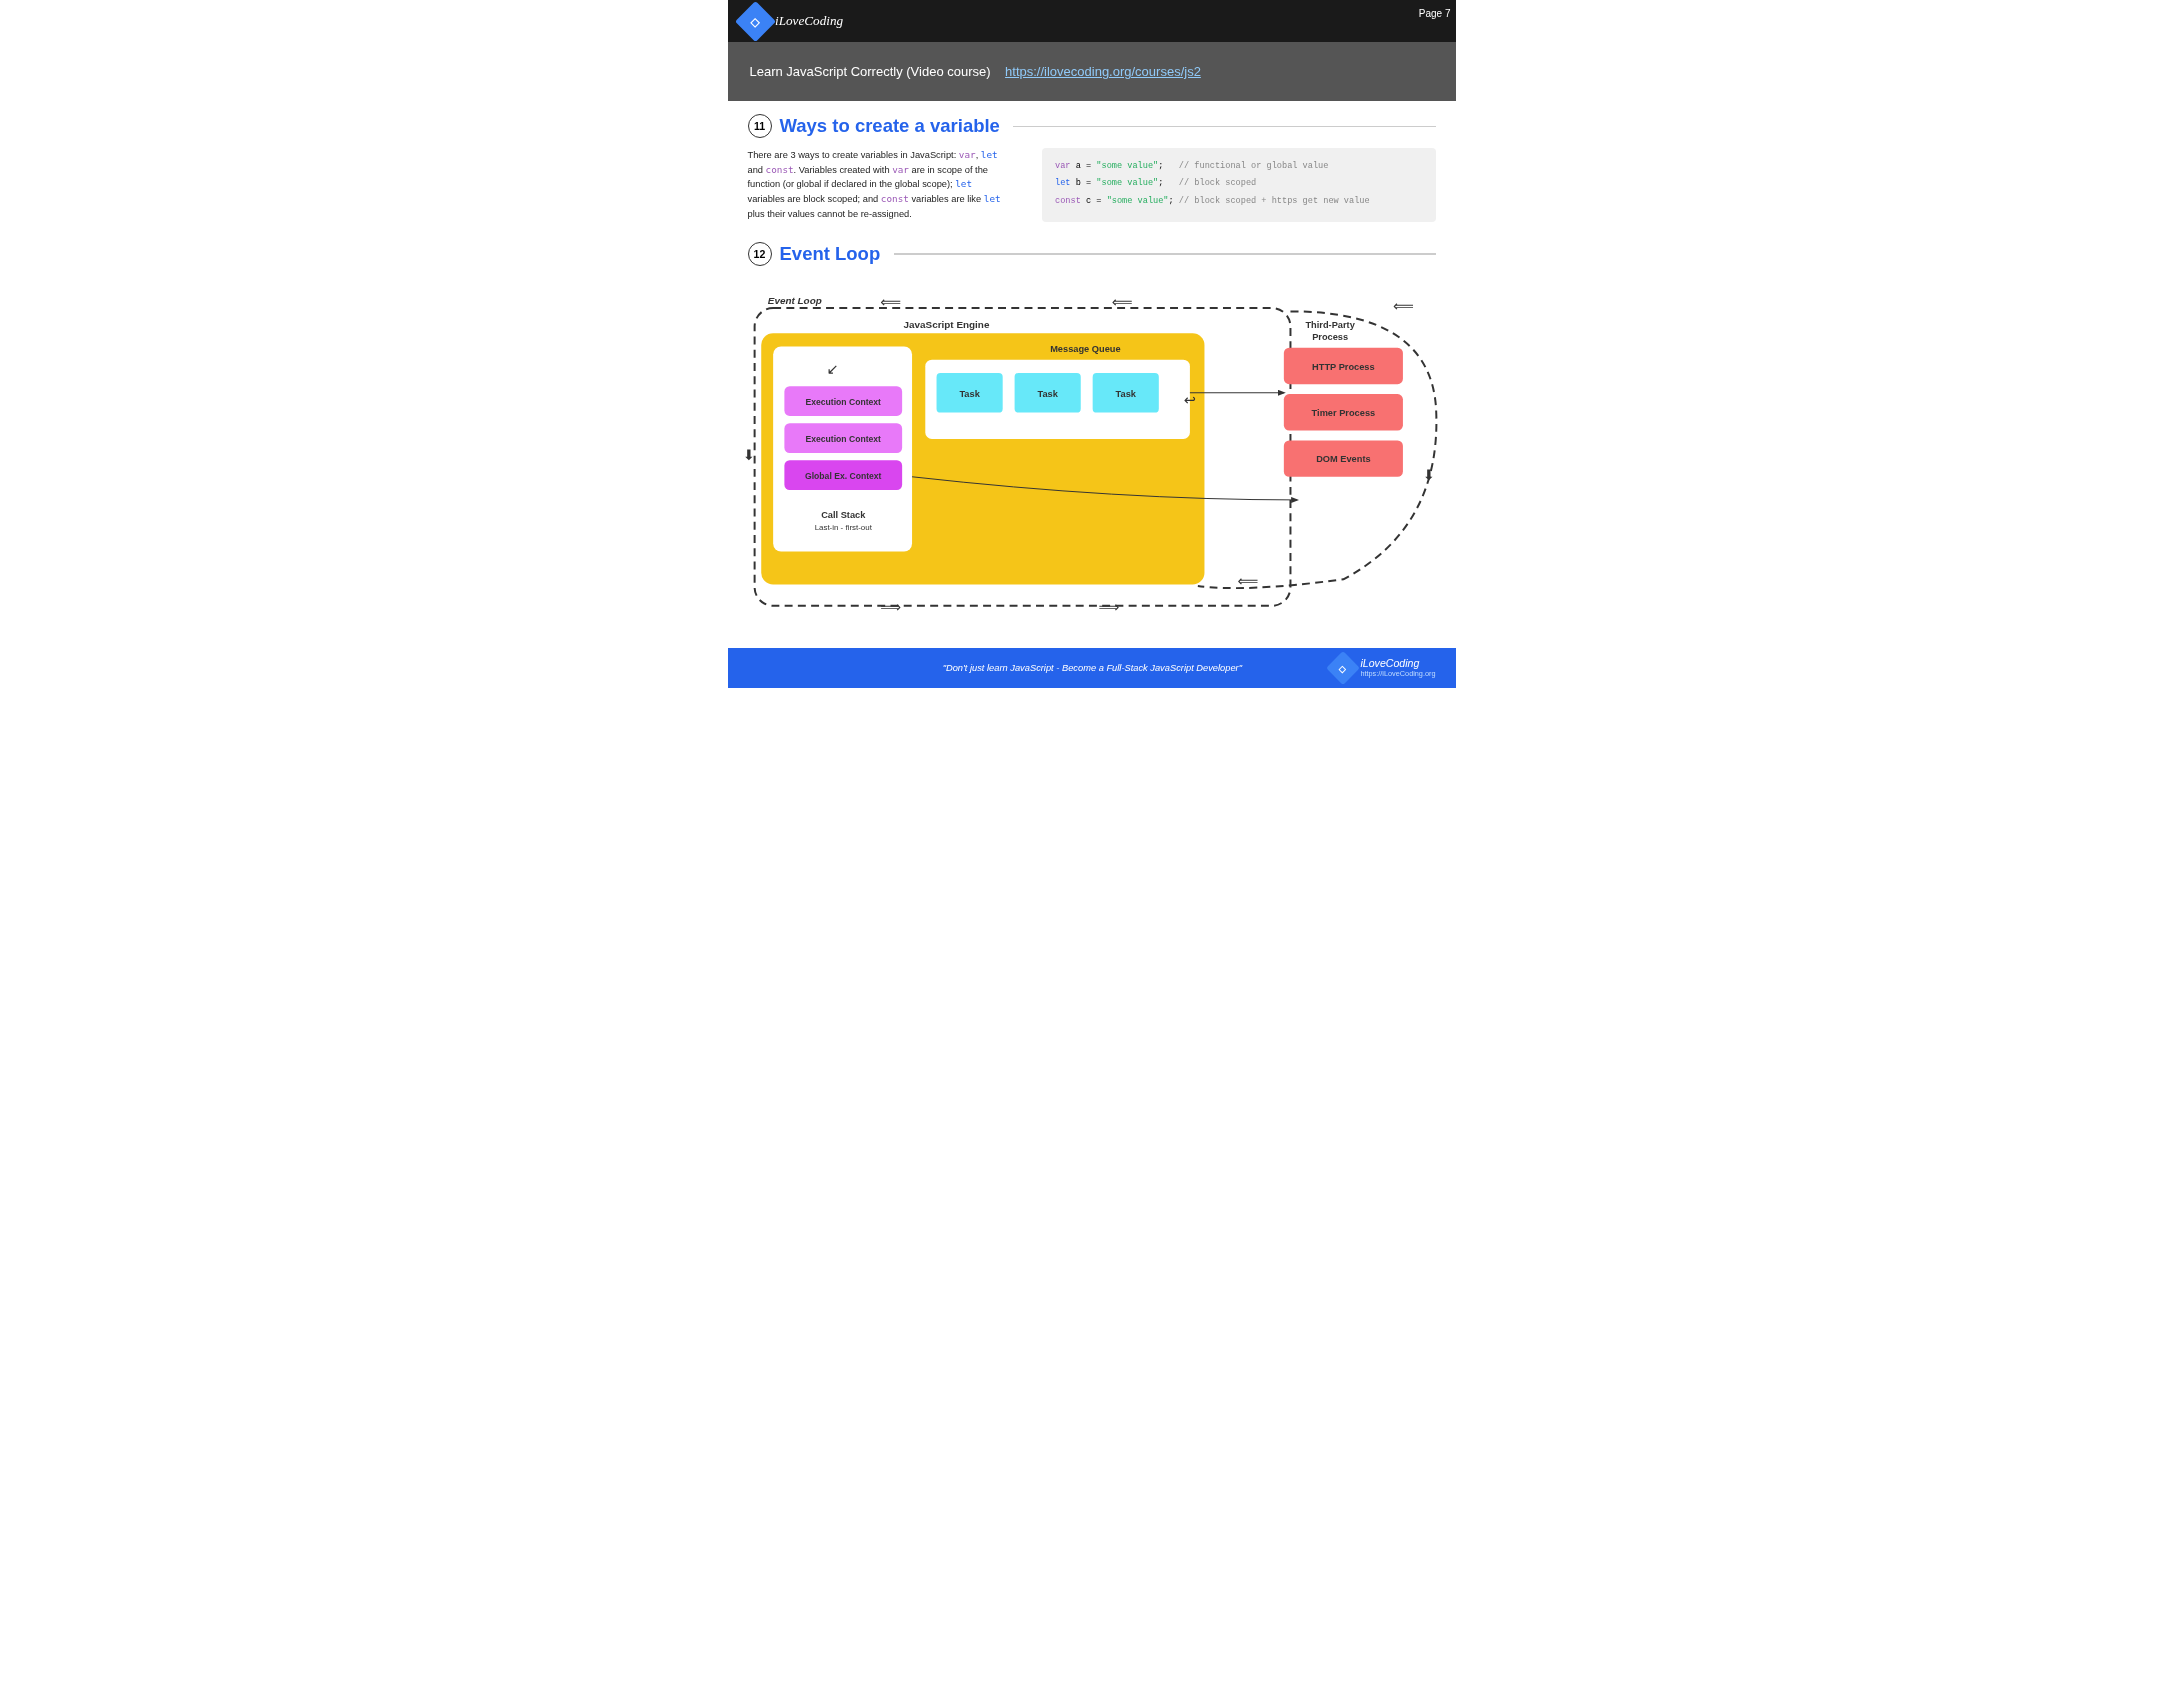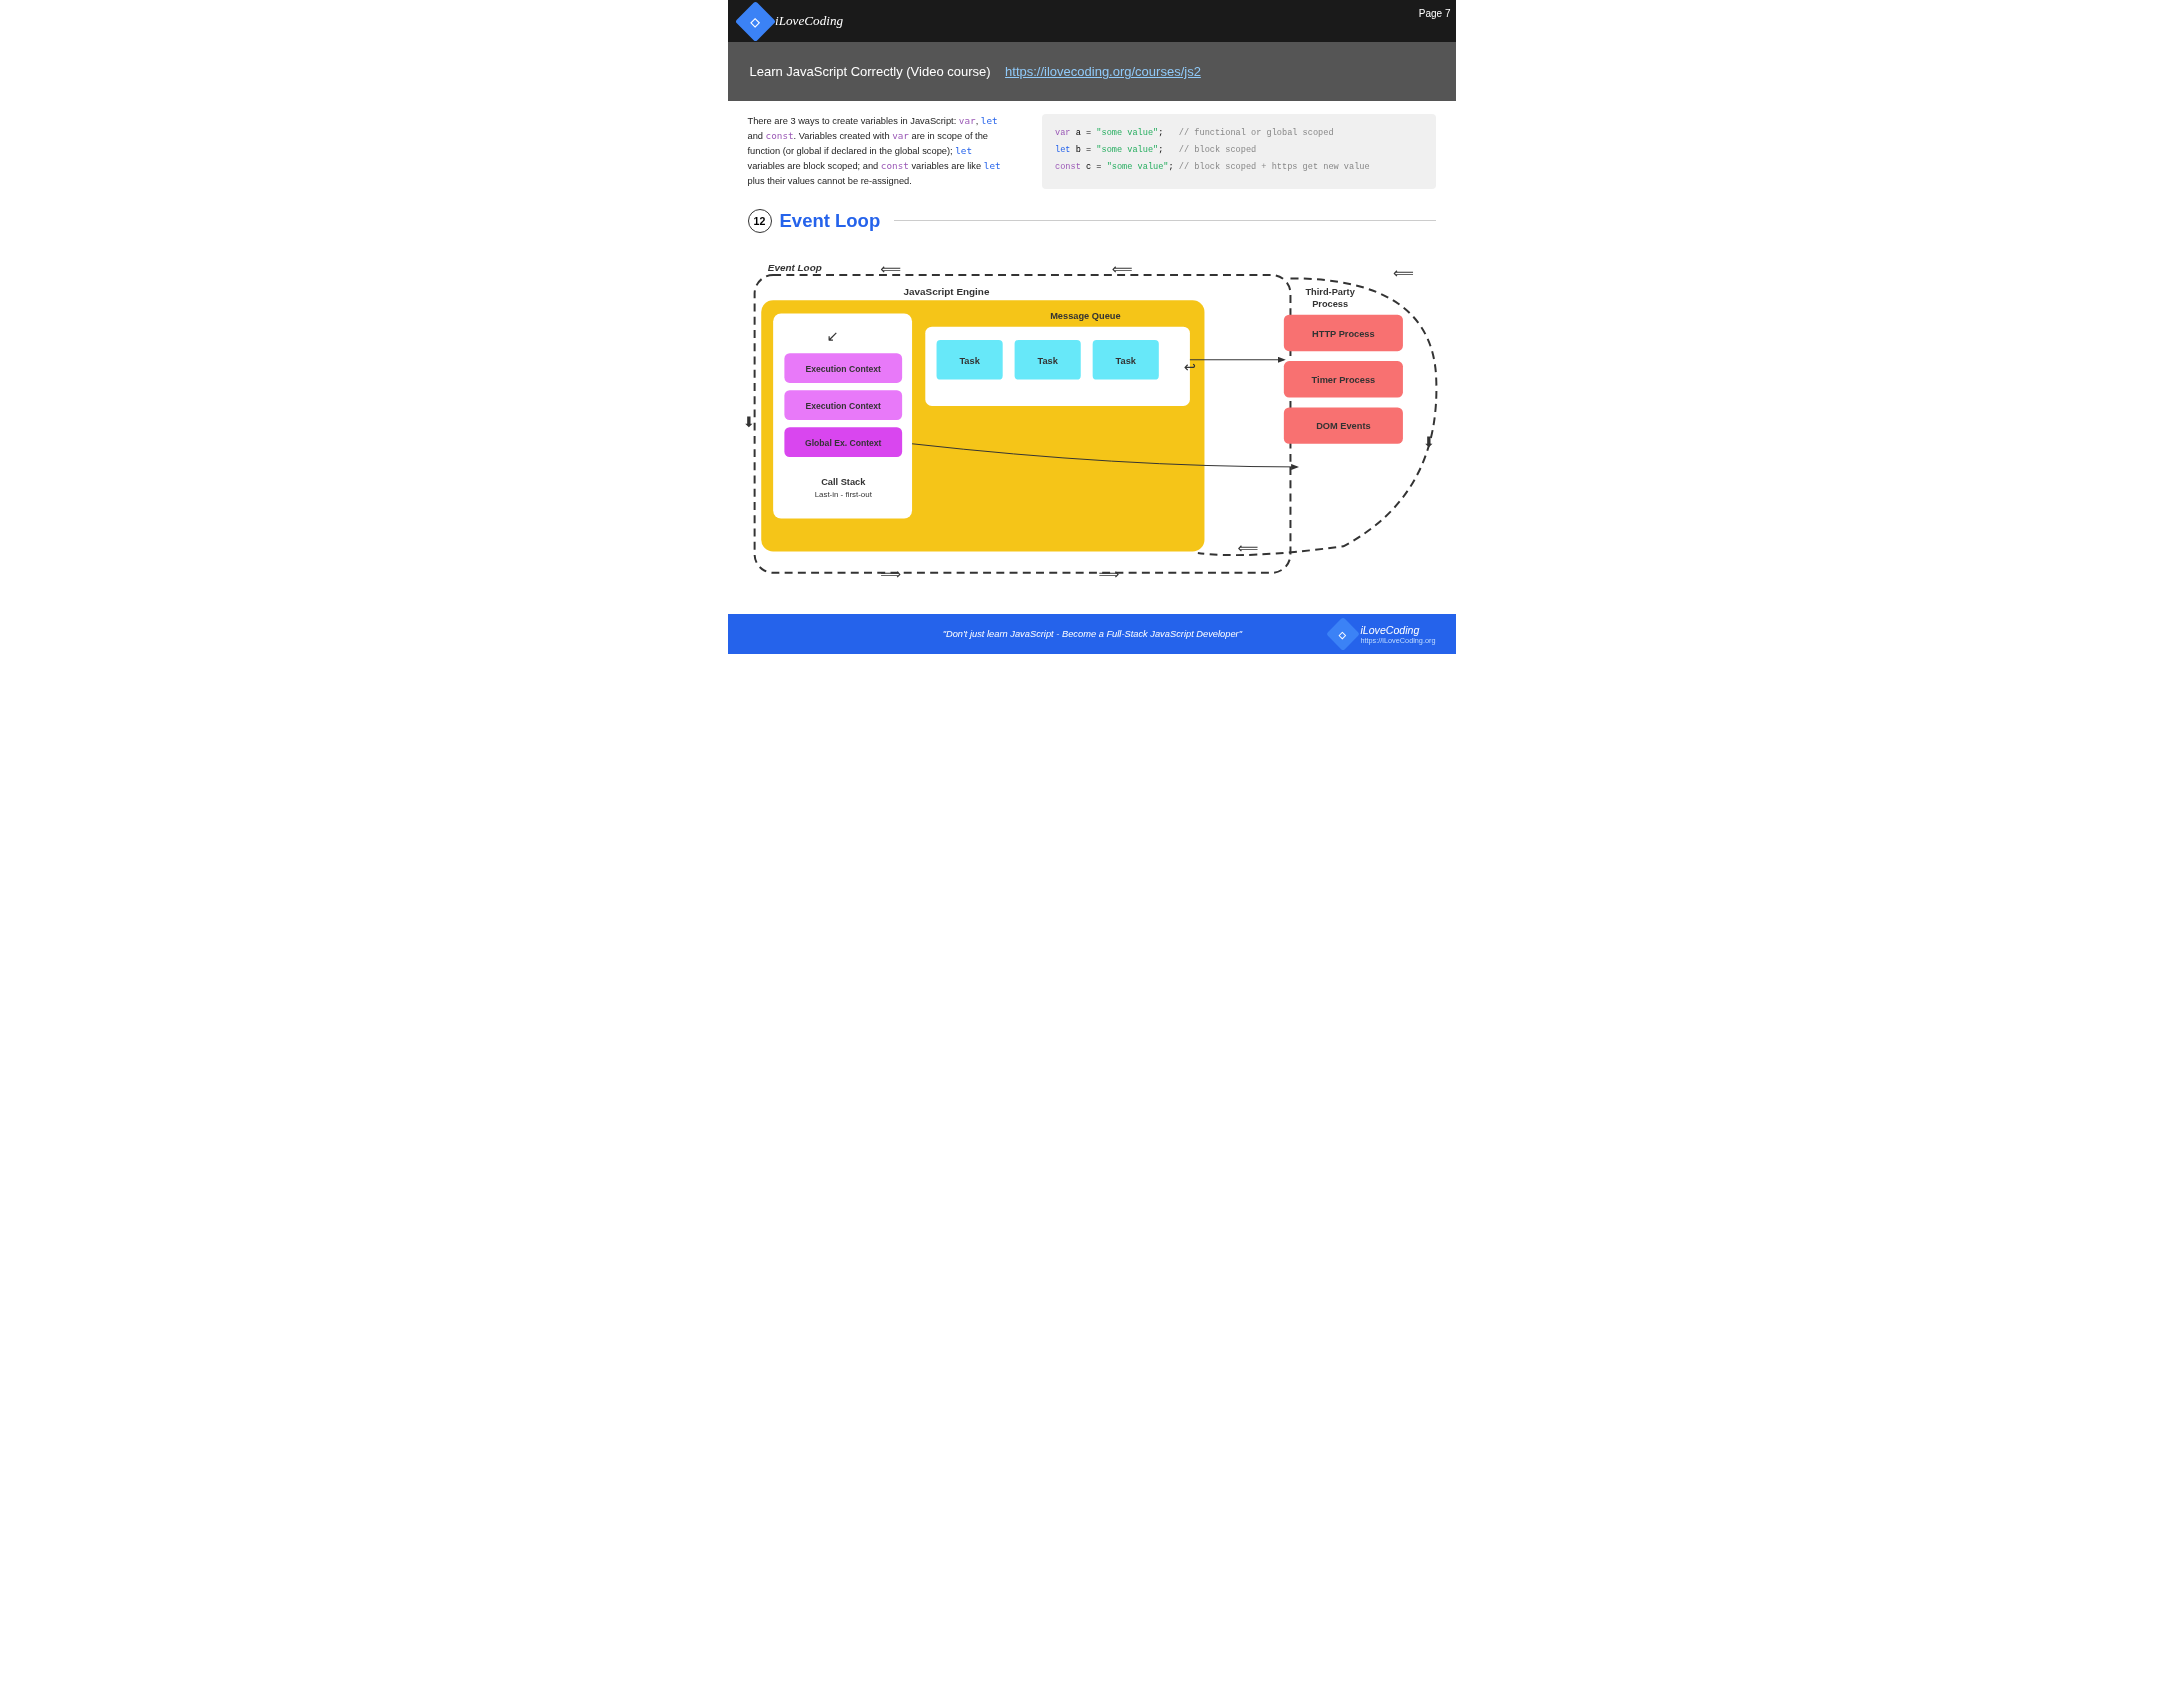--- a/index.html
+++ b/index.html
@@ -191,33 +191,38 @@
 </div>
 
 <div class="subtitle-bar">
   <span>Learn JavaScript Correctly (Video course)</span>
   &nbsp;&nbsp;
   <a href="#">https://ilovecoding.org/courses/js2</a>
 </div>
 
 <div class="main">
 
+  <div class="section-header">
+    <div class="section-number">11</div>
+    <div class="section-title">Ways to create a variable</div>
+    <div class="section-divider"></div>
+  </div>
 
   <div class="section11-content">
     <div class="section11-text">
       There are 3 ways to create variables in JavaScript:
       <span class="kw-purple">var</span>, <span class="kw-blue">let</span> and <span class="kw-purple">const</span>.
       Variables created with <span class="kw-purple">var</span> are
       in scope of the function (or global if declared in the
       global scope); <span class="kw-blue">let</span> variables are block scoped; and
       <span class="kw-purple">const</span> variables are like <span class="kw-blue">let</span> plus their values
       cannot be re-assigned.
     </div>
     <div class="code-block">
-      <span class="code-line"><span class="ck-purple">var</span> a = <span class="ck-green">"some value"</span>;   <span class="ck-gray">// functional or global scoped</span></span>
+      <span class="code-line"><span class="ck-purple">var</span> a = <span class="ck-green">"some value"</span>;   <span class="ck-gray">// functional or global value</span></span>
       <span class="code-line"><span class="ck-blue">let</span> b = <span class="ck-green">"some value"</span>;   <span class="ck-gray">// block scoped</span></span>
       <span class="code-line"><span class="ck-purple">const</span> c = <span class="ck-green">"some value"</span>; <span class="ck-gray">// block scoped + https get new value</span></span>
     </div>
   </div>
 
   <div class="section-header">
     <div class="section-number">12</div>
     <div class="section-title">Event Loop</div>
     <div class="section-divider"></div>
   </div>

